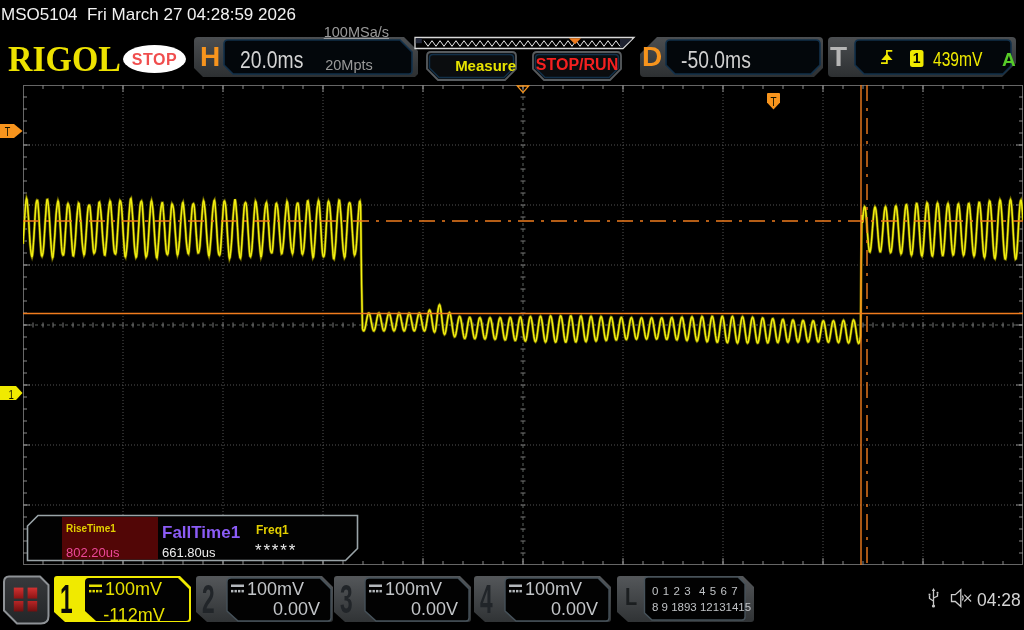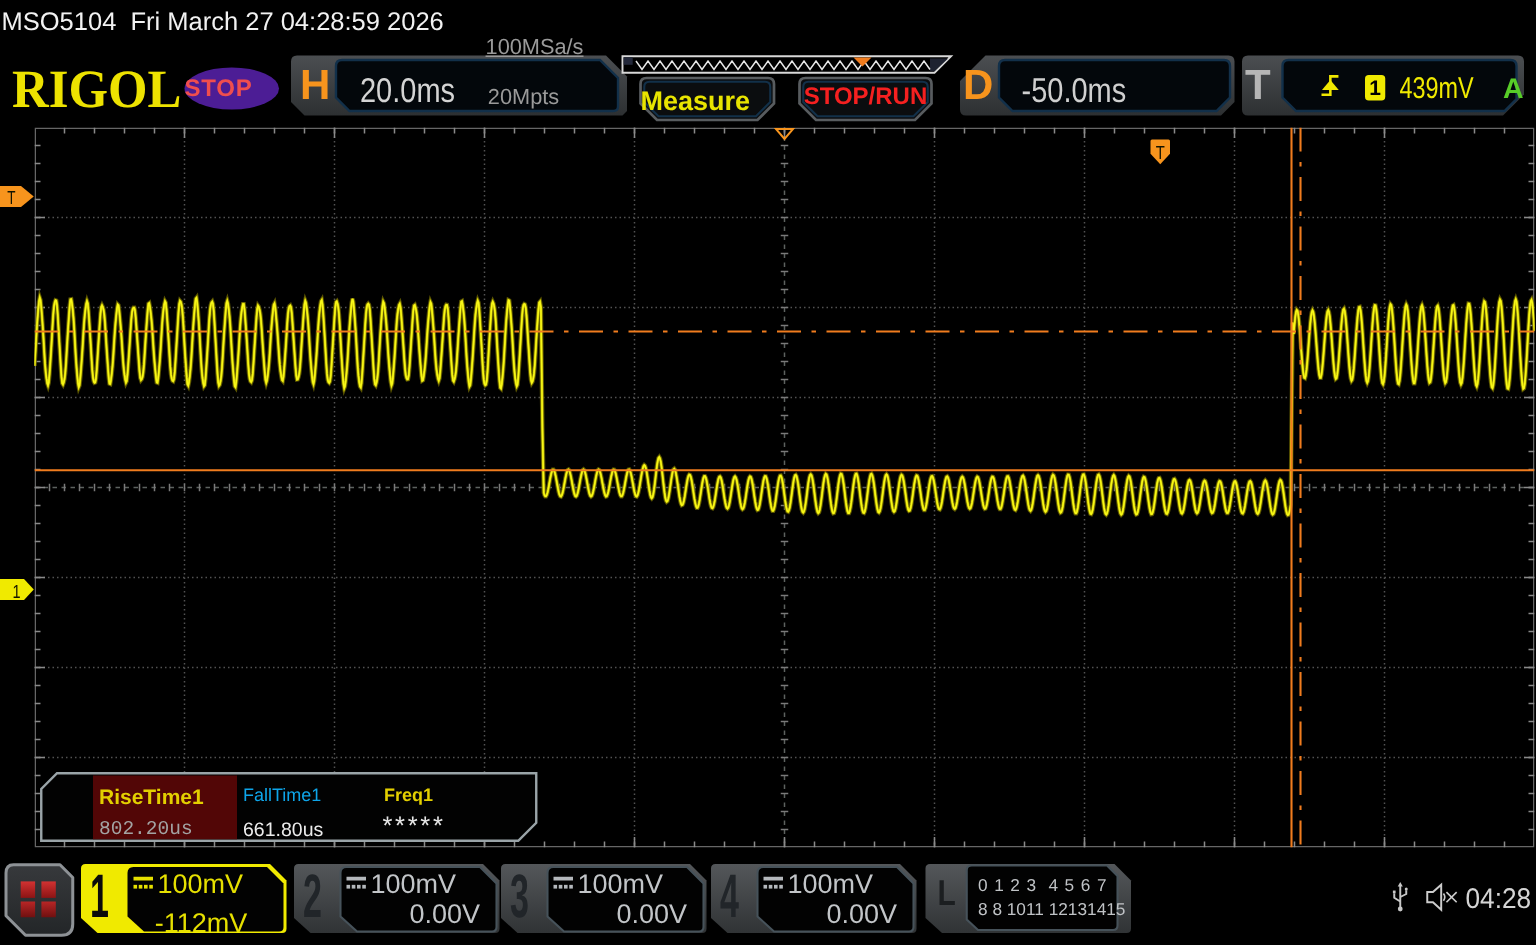--- a/index.html
+++ b/index.html
@@ -44,26 +44,26 @@
   <path d="M859 40 H1007 Q1011 40 1011 44 V66 L1003 74 H864 L855 65 V44 Q855 40 859 40 Z" fill="#03070b" stroke="#12304a" stroke-width="1.6"></path>
 
   <g transform="translate(881,50)" stroke="#f0e800" fill="none" stroke-width="1.7">
     <path d="M0 13.2 H5.9 V0.9 H11.3"></path>
     <polygon points="5.9,3.4 0.3,10 11.5,10" fill="#f0e800" stroke="none"></polygon>
   </g>
   <rect x="910" y="50" width="13.5" height="17" rx="2.5" fill="#f0ea00"></rect>
 </svg>
 
 <div class="abs" style="left:8px; top:38px; color:#ede200; font-family:'Liberation Serif',serif; font-weight:bold; font-size:36px; letter-spacing:0px; transform:scaleX(0.94); transform-origin:left top;">RIGOL</div>
-<div class="abs" style="left:123px; top:45px; width:63px; height:28px; background:#4c1d95; border-radius:50%; color:#f04e4e; font-weight:bold; font-size:16px; line-height:29px; letter-spacing:0.5px;">STOP</div>
+<div class="abs" style="left:123px; top:45px; width:63px; height:28px; background:#ffffff; border-radius:50%; color:#f04e4e; font-weight:bold; font-size:16px; text-align:center; line-height:29px; letter-spacing:0.5px;">STOP</div>
 <div class="abs" style="left:200px; top:41px; color:#f7941d; font-weight:bold; font-size:28px;">H</div>
 <div class="abs" style="left:240px; top:47px; color:#d4d4d4; font-size:23px; transform:scaleX(0.84); transform-origin:left top;">20.0ms</div>
 <div class="abs" style="left:289px; top:24px; width:100px; text-align:right; color:#9a9a9a; font-size:14.5px;text-decoration:underline;">100MSa/s</div>
 <div class="abs" style="left:299px; top:57px; width:100px; text-align:center; color:#9a9a9a; font-size:14.5px;">20Mpts</div>
-<div class="abs" style="left:427px; top:57px; width:89px; text-align:left; color:#e8e400; font-weight:bold; font-size:18px;">Measure</div>
+<div class="abs" style="left:427px; top:57px; width:89px; text-align:right; color:#e8e400; font-weight:bold; font-size:15px;">Measure</div>
 <div class="abs" style="left:533px; top:56px; width:88px; text-align:center; color:#f52020; font-weight:bold; font-size:16px;">STOP/RUN</div>
 <div class="abs" style="left:642px; top:41px; color:#f7941d; font-weight:bold; font-size:28px;">D</div>
 <div class="abs" style="left:681px; top:47px; color:#cfcfcf; font-size:23px; transform:scaleX(0.84); transform-origin:left top;">-50.0ms</div>
 <div class="abs" style="left:830px; top:41px; color:#b6b6b6; font-weight:bold; font-size:28px;">T</div>
 <div class="abs" style="left:910px; top:50px; width:13.5px; text-align:center; color:#000; font-weight:bold; font-size:14px; line-height:17px;">1</div>
 <div class="abs" style="left:933px; top:48px; color:#f0ea00; font-size:20px; transform:scaleX(0.78); transform-origin:left top;">439mV</div>
 <div class="abs" style="left:1002px; top:49px; color:#57cc28; font-weight:bold; font-size:19px;">A</div>
 
 <svg class="abs" style="left:23px; top:85px;" width="1000" height="480" viewBox="0 0 1000 480">
   <rect x="0.5" y="0.5" width="999" height="479" fill="none" stroke="#666666" stroke-width="1"></rect>
@@ -451,24 +451,24 @@
   <polygon points="0,39 14,39 22.5,46 14,53 0,53" fill="#f7941d"></polygon>
   <text x="9.2" y="44.4" font-size="11" fill="#141400" text-anchor="middle" font-family="Liberation Sans" transform="scale(0.82,1.15)">T</text>
   <polygon points="0,301 16,301 22.5,308 16,315 0,315" fill="#f0ea00"></polygon>
   <text x="12.6" y="273" font-size="11" fill="#141400" text-anchor="middle" font-family="Liberation Sans" transform="scale(0.88,1.15)">1</text>
 </svg>
 
 <svg class="abs" style="left:0; top:500px;" width="400" height="80" viewBox="0 0 400 80">
   <path d="M38 15.5 H357.5 V48.5 L345.5 60.5 H27.5 V26 Z" fill="#020202" stroke="#9aa4a8" stroke-width="1.6"></path>
   <rect x="62" y="17" width="96" height="42.5" fill="#520606"></rect>
 </svg>
-<div class="abs" style="left:66px; top:522.5px; color:#e3cf00; font-size:14px; font-weight:bold;">RiseTime1</div>
-<div class="abs" style="left:162px; top:522.5px; color:#0ea5e9; font-size:12px; font-weight:normal;">FallTime1</div>
+<div class="abs" style="left:66px; top:522.5px; color:#e3cf00; font-size:10px; font-weight:bold;">RiseTime1</div>
+<div class="abs" style="left:162px; top:522.5px; color:#8b5cf6; font-size:17px; font-weight:bold;">FallTime1</div>
 <div class="abs" style="left:256px; top:522.5px; color:#e3cf00; font-size:12px; font-weight:bold;">Freq1</div>
-<div class="abs" style="left:66px; top:544.5px; color:#a3a3a3; font-size:13px;font-family:Liberation Mono, monospace;">802.20us</div>
+<div class="abs" style="left:66px; top:544.5px; color:#ec4899; font-size:13px;">802.20us</div>
 <div class="abs" style="left:162px; top:544.5px; color:#ececec; font-size:13px;">661.80us</div>
 <div class="abs" style="left:255px; top:541px; color:#e8e8e8; font-size:17px; letter-spacing:1.8px;">*****</div>
 
 <svg class="abs" style="left:0; top:570px;" width="1024" height="60" viewBox="0 0 1024 60">
   <defs>
     <linearGradient id="bg2" x1="0" y1="0" x2="0" y2="1">
       <stop offset="0" stop-color="#54575a"></stop>
       <stop offset="1" stop-color="#303335"></stop>
     </linearGradient>
     <linearGradient id="icong" x1="0" y1="0" x2="0" y2="1">
@@ -552,14 +552,14 @@
 <div class="abs" style="left:216px; top:579px; width:88px; text-align:right; color:#c2c5c8; font-size:18px;">100mV</div>
 <div class="abs" style="left:232px; top:599px; width:88px; text-align:right; color:#c2c5c8; font-size:18px;">0.00V</div>
 <div class="abs" style="left:340px; top:575.5px; color:#212529; font-weight:bold; font-size:21px; transform:scale(1.08,1.95); transform-origin:left top;">3</div>
 <div class="abs" style="left:354px; top:579px; width:88px; text-align:right; color:#c2c5c8; font-size:18px;">100mV</div>
 <div class="abs" style="left:370px; top:599px; width:88px; text-align:right; color:#c2c5c8; font-size:18px;">0.00V</div>
 <div class="abs" style="left:480px; top:575.5px; color:#212529; font-weight:bold; font-size:21px; transform:scale(1.08,1.95); transform-origin:left top;">4</div>
 <div class="abs" style="left:494px; top:579px; width:88px; text-align:right; color:#c2c5c8; font-size:18px;">100mV</div>
 <div class="abs" style="left:510px; top:599px; width:88px; text-align:right; color:#c2c5c8; font-size:18px;">0.00V</div>
 <div class="abs" style="left:625px; top:583px; color:#1b1e20; font-weight:bold; font-size:21px; transform:scale(0.95,1.14); transform-origin:left top;">L</div>
 <div class="abs" style="left:652px; top:584.5px; color:#c0c3c6; font-size:11.5px; letter-spacing:0.6px;">0 1 2 3&nbsp; 4 5 6 7</div>
-<div class="abs" style="left:652px; top:601px; color:#c0c3c6; font-size:11.5px;">8 8 1011 12131415</div>
+<div class="abs" style="left:652px; top:601px; color:#c0c3c6; font-size:11.5px;">8 9 1893 12131415</div>
 <div class="abs" style="left:977px; top:589px; color:#d4d4d4; font-size:19px; transform:scaleX(0.92); transform-origin:left top;">04:28</div>
 
 </body></html>

